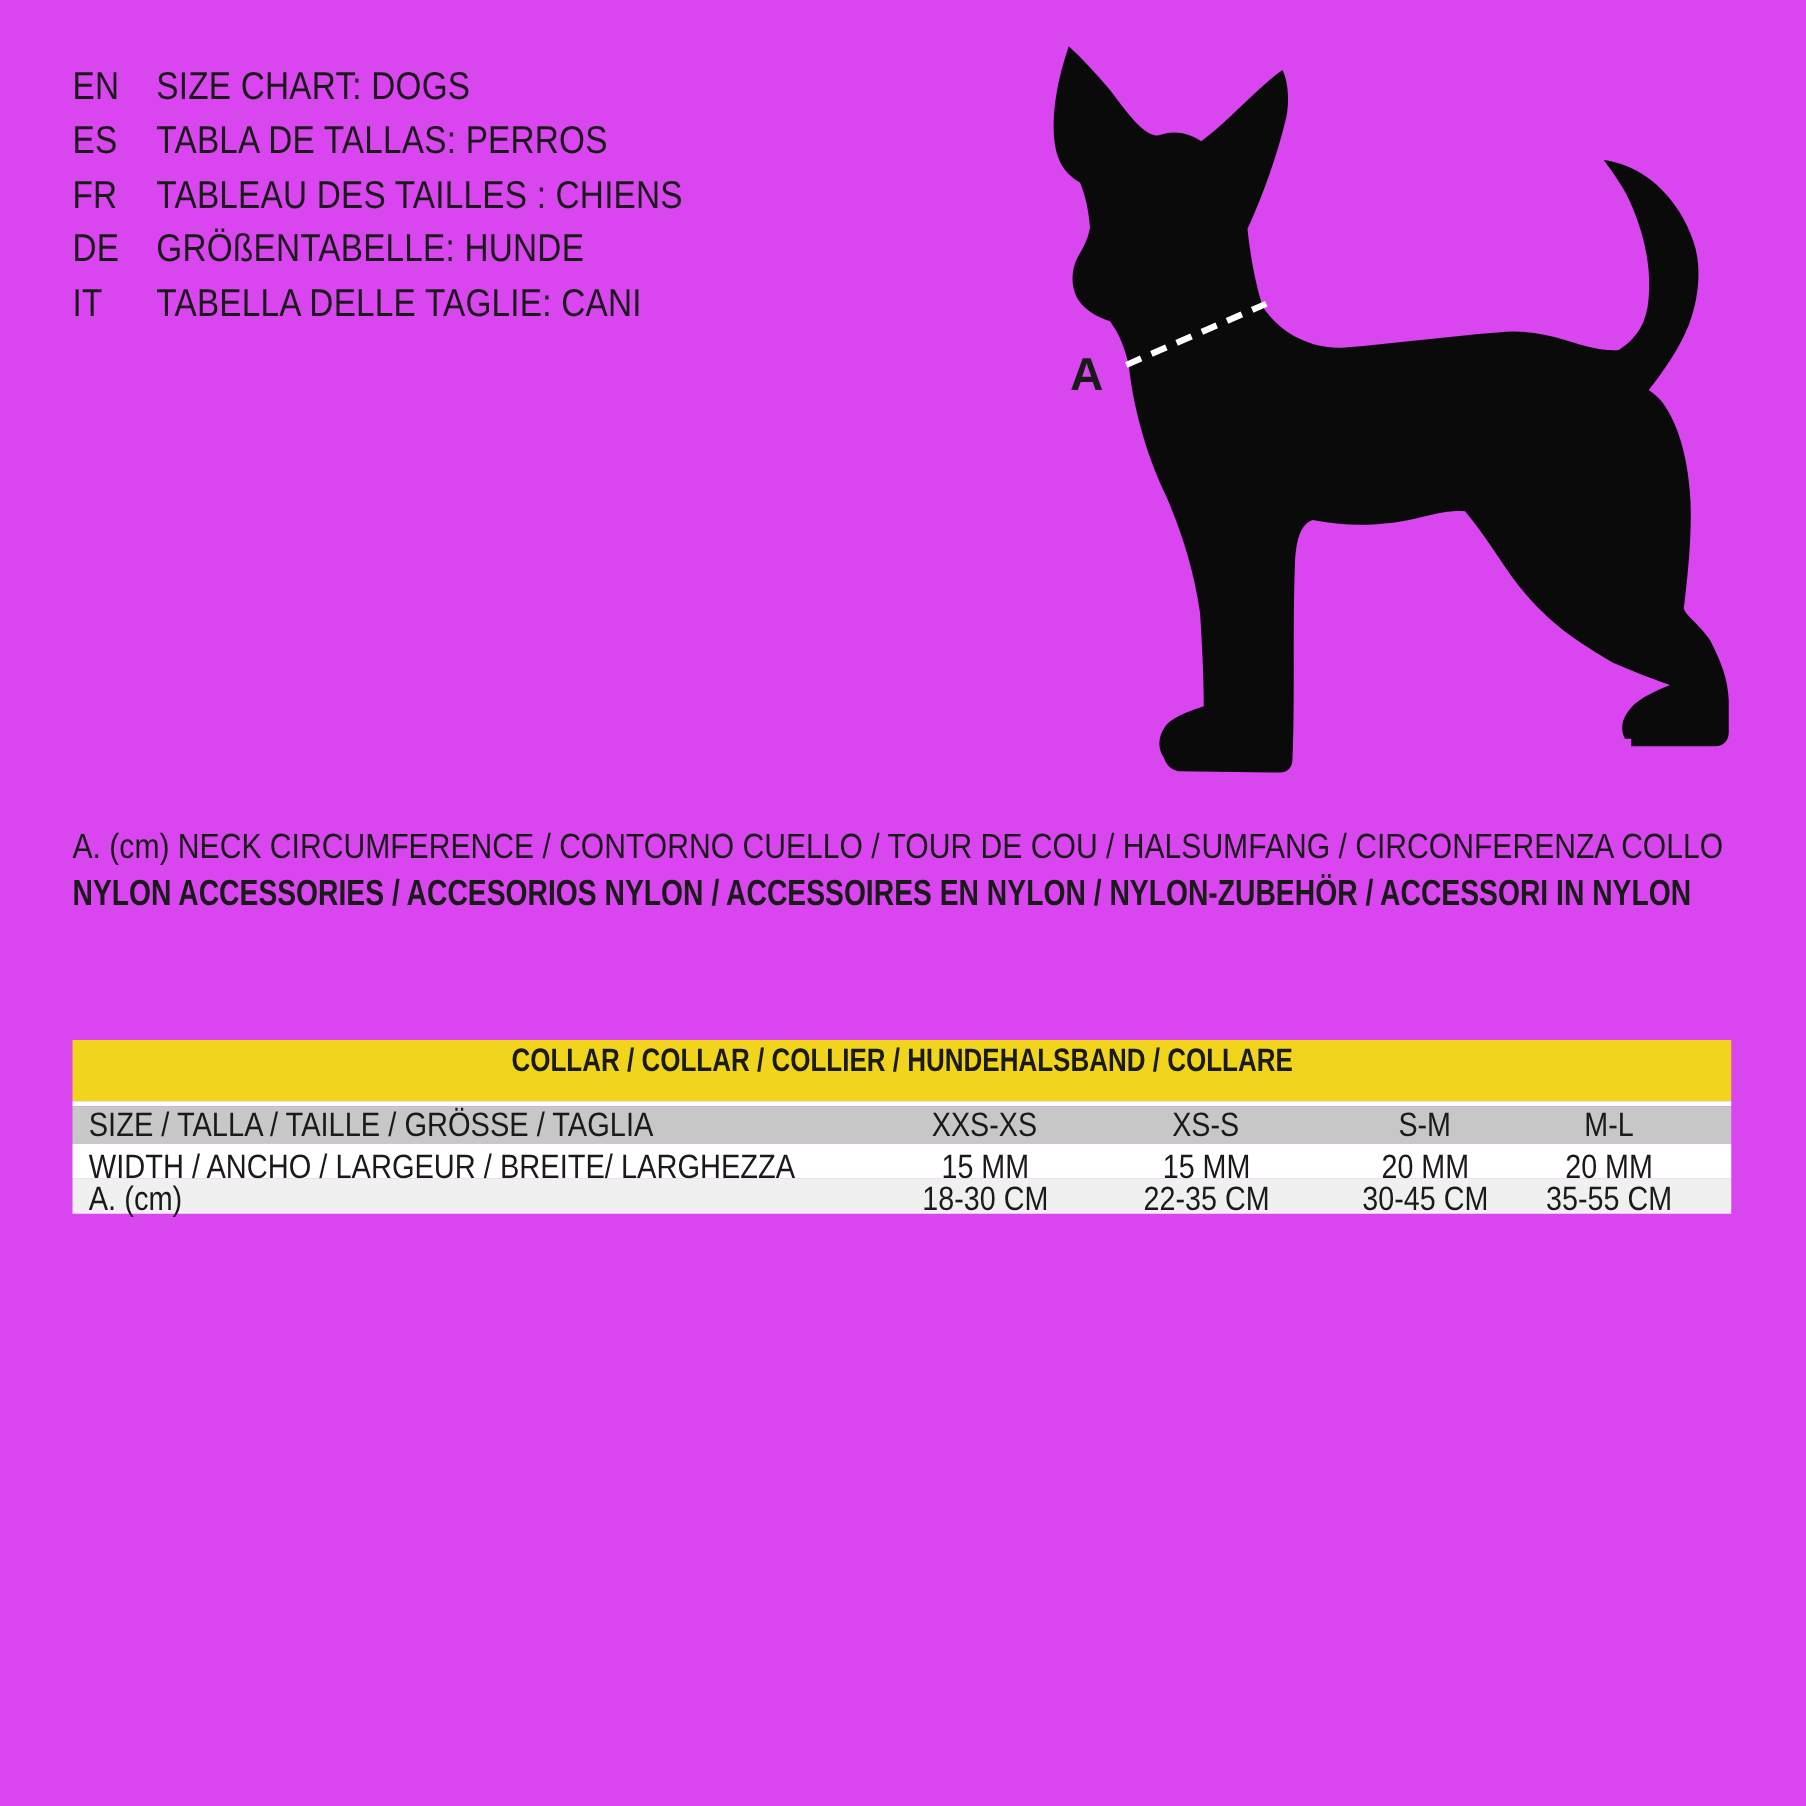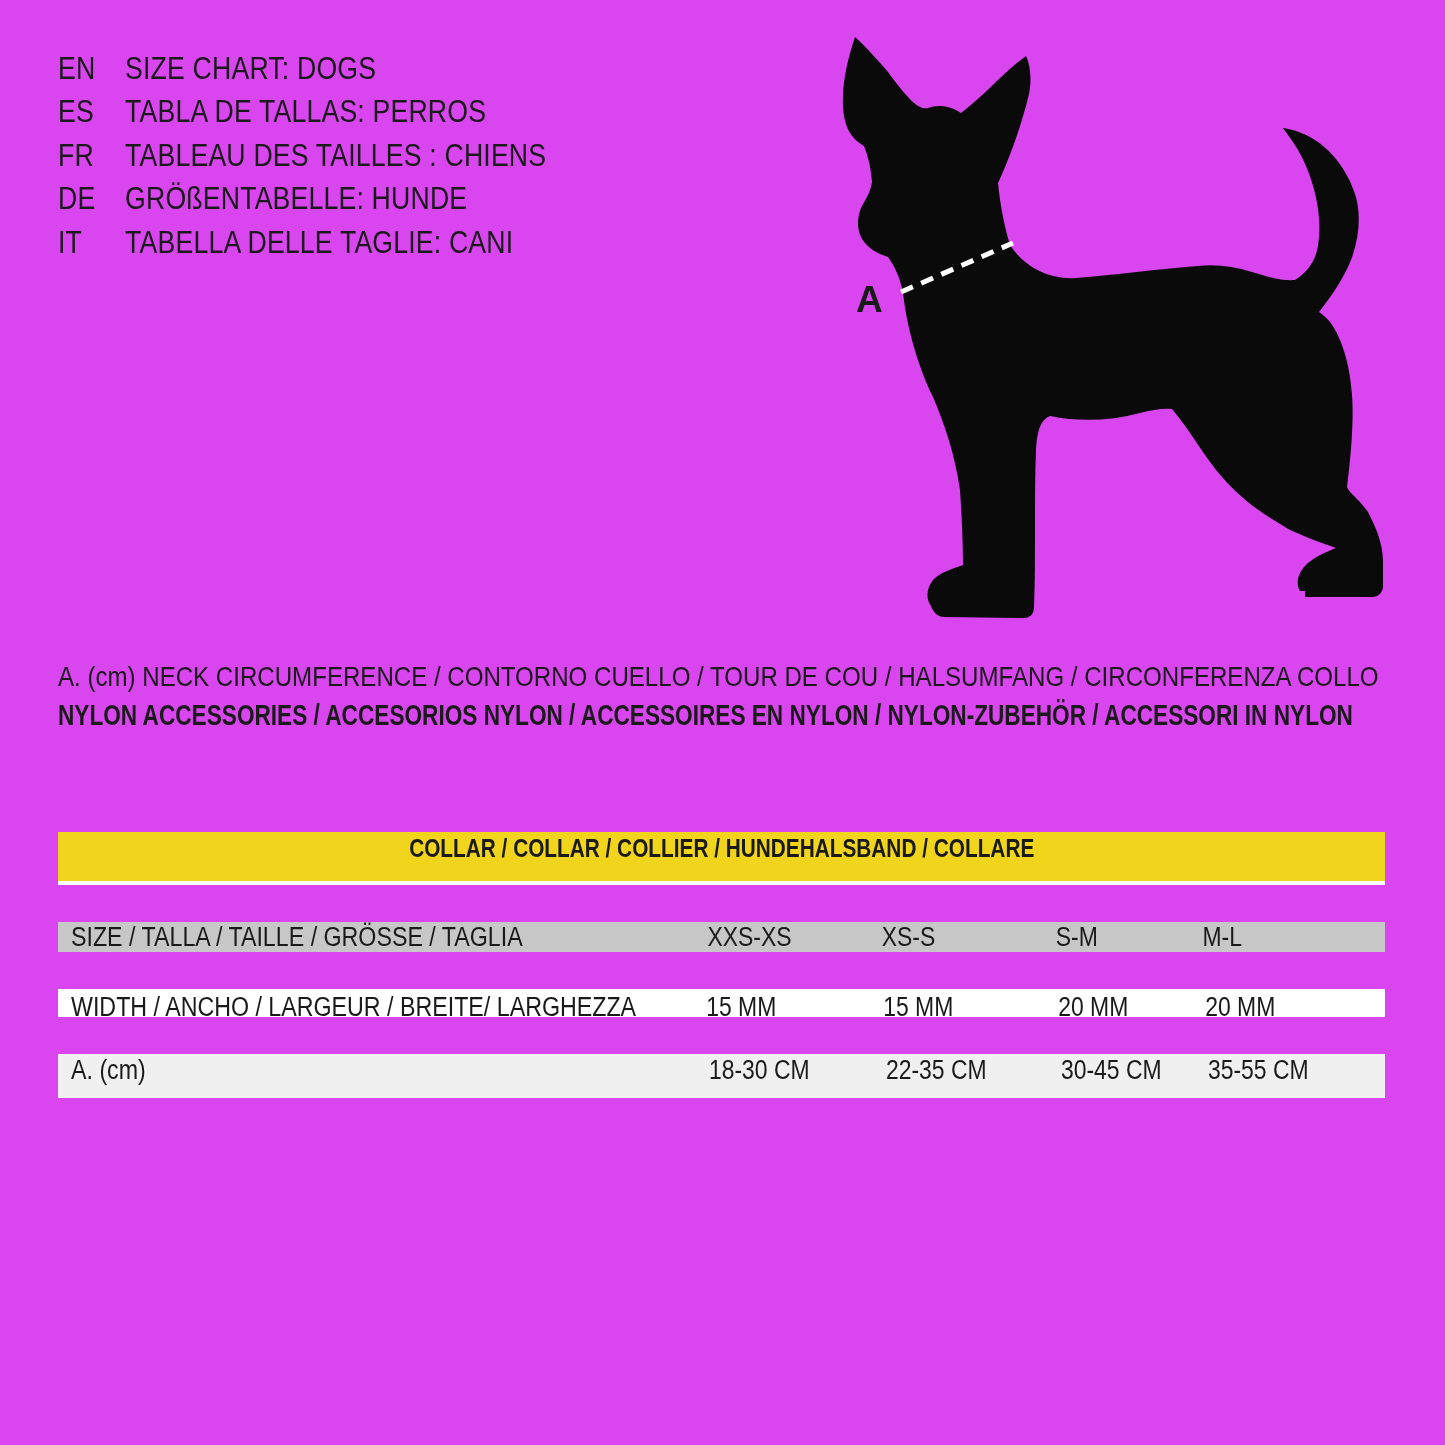--- a/index.html
+++ b/index.html
@@ -32,26 +32,26 @@
   .dog-svg text{font-family:"Liberation Sans",sans-serif;font-weight:bold;font-size:37px;fill:var(--text);}
 
   .caption{position:absolute;left:58px;top:579px;font-size:31px;line-height:31px;}
   .note1{position:absolute;left:58px;top:661px;font-size:28px;line-height:31px;}
   .note2{position:absolute;left:58px;top:700px;font-size:29px;line-height:31px;}
 
   
   .table{position:absolute;left:58px;top:832px;width:1327px;font-size:27px;}
   .t-head{height:49px;line-height:33px;background:var(--table-header-yellow);text-align:center;font-size:26px;}
   .t-gap{height:4px;background:#fff;}
-  .t-row{position:relative;white-space:nowrap;margin-top:37px;}
+  .t-row{position:relative;white-space:nowrap;}
   .t-row.r0{height:30px;line-height:30px;background:var(--row-gray);}
   .t-row.r1{height:28px;line-height:36px;background:#fff;}
-  .t-row.r2{height:44px;line-height:32px;background:var(--row-light-gray);}
+  .t-row.r2{height:28px;line-height:32px;background:var(--row-light-gray);}
   .t-row .lbl{position:absolute;left:13px;top:0;}
-  .t-row .v{position:absolute;top:0;width:176px;text-align:left;}
+  .t-row .v{position:absolute;top:0;width:176px;text-align:center;}
   .t-row .v1{left:642px;} .t-row .v2{left:819px;} .t-row .v3{left:994px;} .t-row .v4{left:1141px;}
 </style>
 </head>
 <body>
 
 <div class="page">
 
   <div class="langs">
     <div class="lang-row">
       <span class="code">EN</span><span>SIZE CHART: DOGS</span>

